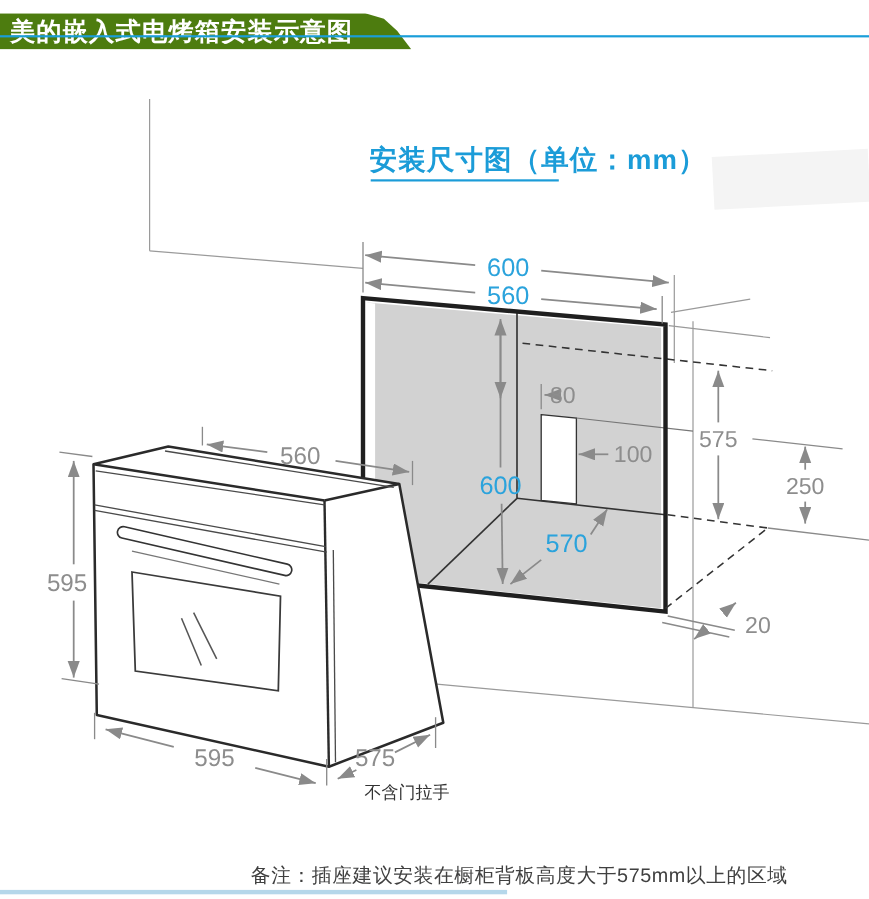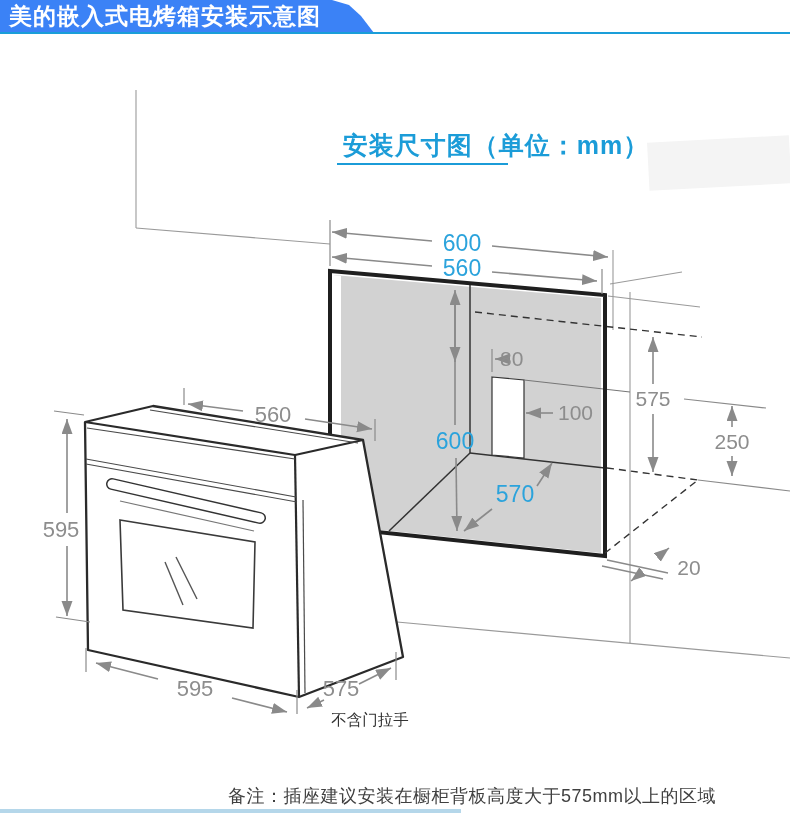--- a/index.html
+++ b/index.html
@@ -1,25 +1,25 @@
 <!DOCTYPE html>
 <html><head>
 <meta charset="utf-8">
 <style>
   html,body{margin:0;padding:0;background:#ffffff;}
   #stage{position:relative;width:790px;height:817px;background:#fff;overflow:hidden;
          font-family:"Liberation Sans","DejaVu Sans",sans-serif;}
   
-  .banner{position:absolute;left:0;top:0;width:374px;height:33px;background:#3b82f6;
+  .banner{position:absolute;left:0;top:12px;width:374px;height:33px;background:#4d7c0f;
           clip-path:polygon(0 0,332px 0,349px 5px,361px 16px,374px 100%,0 100%);text-decoration:underline;}
   .banner-title{position:absolute;left:9px;top:0;line-height:33px;font-size:23px;font-weight:bold;
           color:#ffffff;letter-spacing:1px;white-space:nowrap;}
   .banner-rule{position:absolute;left:0;top:32px;width:790px;height:2px;background:#1a9ed9;}
   
-  .diag-title{position:absolute;left:336px;top:129px;width:320px;text-align:center;
+  .diag-title{position:absolute;left:336px;top:129px;width:320px;
           font-size:25px;font-weight:bold;color:#1b9cd8;letter-spacing:1px;white-space:nowrap;}
   .diag-underline{position:absolute;left:337px;top:163px;width:171px;height:2px;background:#1b9cd8;}
   
   .note{position:absolute;left:228px;top:784px;font-size:18px;color:#404040;letter-spacing:0.5px;
           white-space:nowrap;}
   .bottom-bar{position:absolute;left:0;top:809px;width:461px;height:4px;background:#b5d7ea;}
   svg{position:absolute;left:0;top:0;}
   svg text{font-family:"Liberation Sans","DejaVu Sans",sans-serif;}
   .dim-blue{fill:#2ba3dc;font-size:23px;}
   .dim-gray{fill:#8d8d8d;font-size:21px;}

